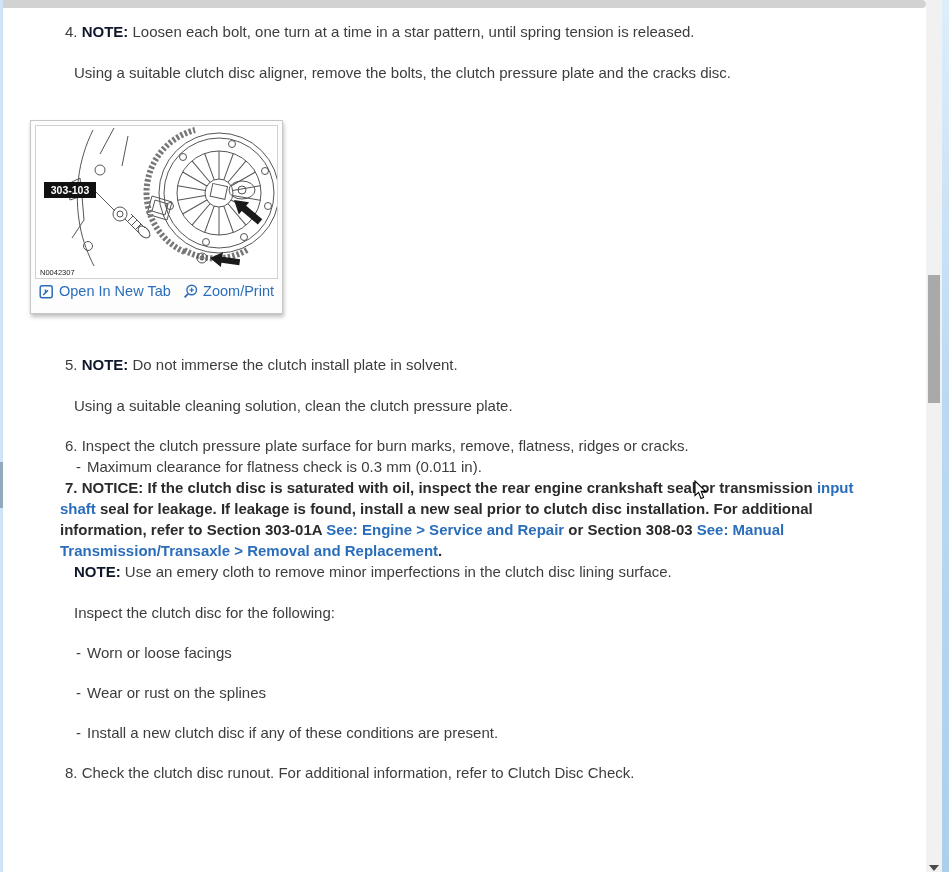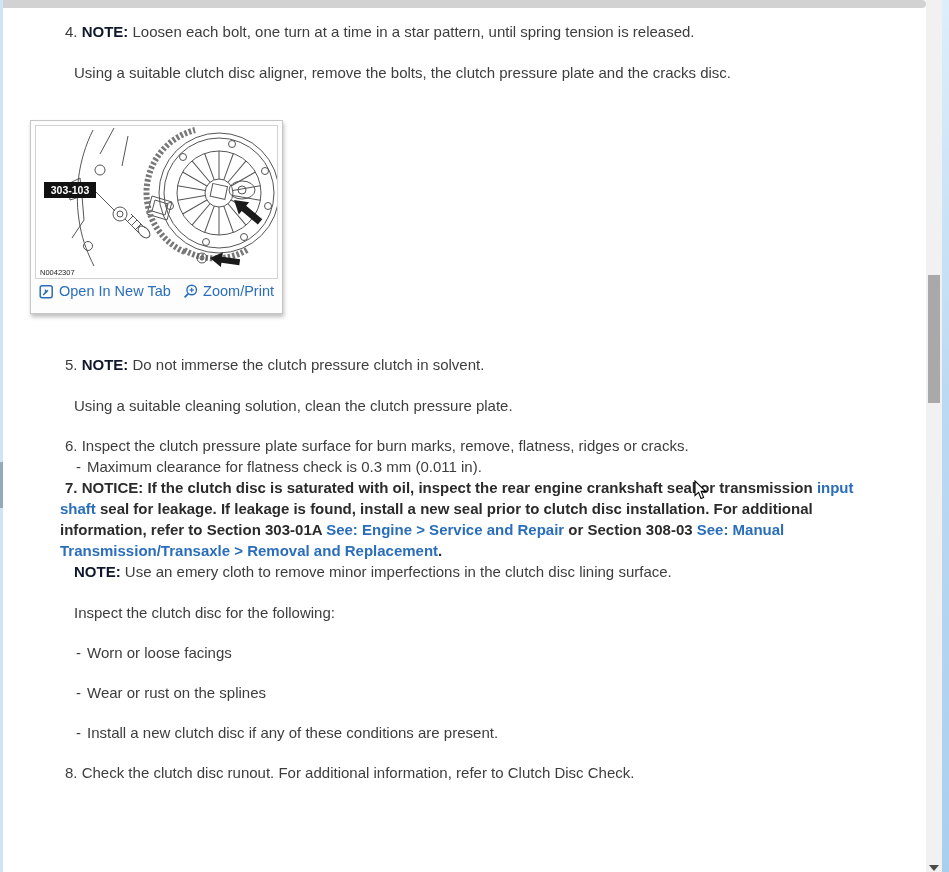--- a/index.html
+++ b/index.html
@@ -147,21 +147,21 @@
           <circle cx="8.7" cy="6" r="4.8" fill="none" stroke="#2a6ebb" stroke-width="1.4"></circle>
           <line x1="8.7" y1="3.8" x2="8.7" y2="8.2" stroke="#2a6ebb" stroke-width="1.2"></line>
           <line x1="6.5" y1="6" x2="10.9" y2="6" stroke="#2a6ebb" stroke-width="1.2"></line>
           <line x1="5" y1="9.8" x2="1.6" y2="13.4" stroke="#2a6ebb" stroke-width="1.8"></line>
         </svg>
         <span>Zoom/Print</span>
       </a>
     </div>
   </div>
 
-  <div class="step mt40"><span>5.</span> <b>NOTE:</b><span> Do not immerse the clutch pressure clutch in solvent.</span></div>
+  <div class="step mt40"><span>5.</span> <b>NOTE:</b><span> Do not immerse the clutch install plate in solvent.</span></div>
 
   <div class="para mt20">Using a suitable cleaning solution, clean the clutch pressure plate.</div>
 
   <div class="step mt19"><span>6.</span><span> Inspect the clutch pressure plate surface for burn marks, remove, flatness, ridges or cracks.</span></div>
   <div class="subitem"><span class="dash">-</span><span>Maximum clearance for flatness check is 0.3 mm (0.011 in).</span></div>
 
   <div class="step mt18 notice"><span>7.</span><span> NOTICE: If the clutch disc is saturated with oil, inspect the rear engine crankshaft seal or transmission </span><a class="link">input shaft</a><span> seal for leakage. If leakage is found, install a new seal prior to clutch disc installation. For additional information, refer to Section 303-01A </span><a class="link">See: Engine &gt; Service and Repair</a><span> or Section 308-03 </span><a class="link">See: Manual Transmission/Transaxle &gt; Removal and Replacement</a><span>.</span></div>
 
   <div class="para"><b>NOTE:</b><span> Use an emery cloth to remove minor imperfections in the clutch disc lining surface.</span></div>
 

